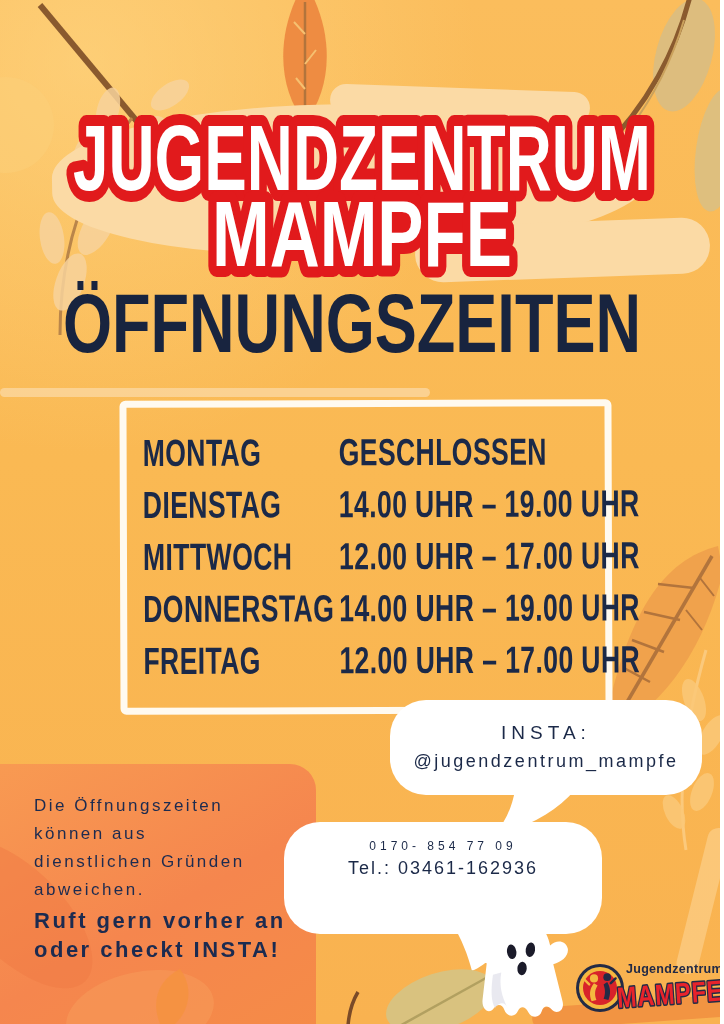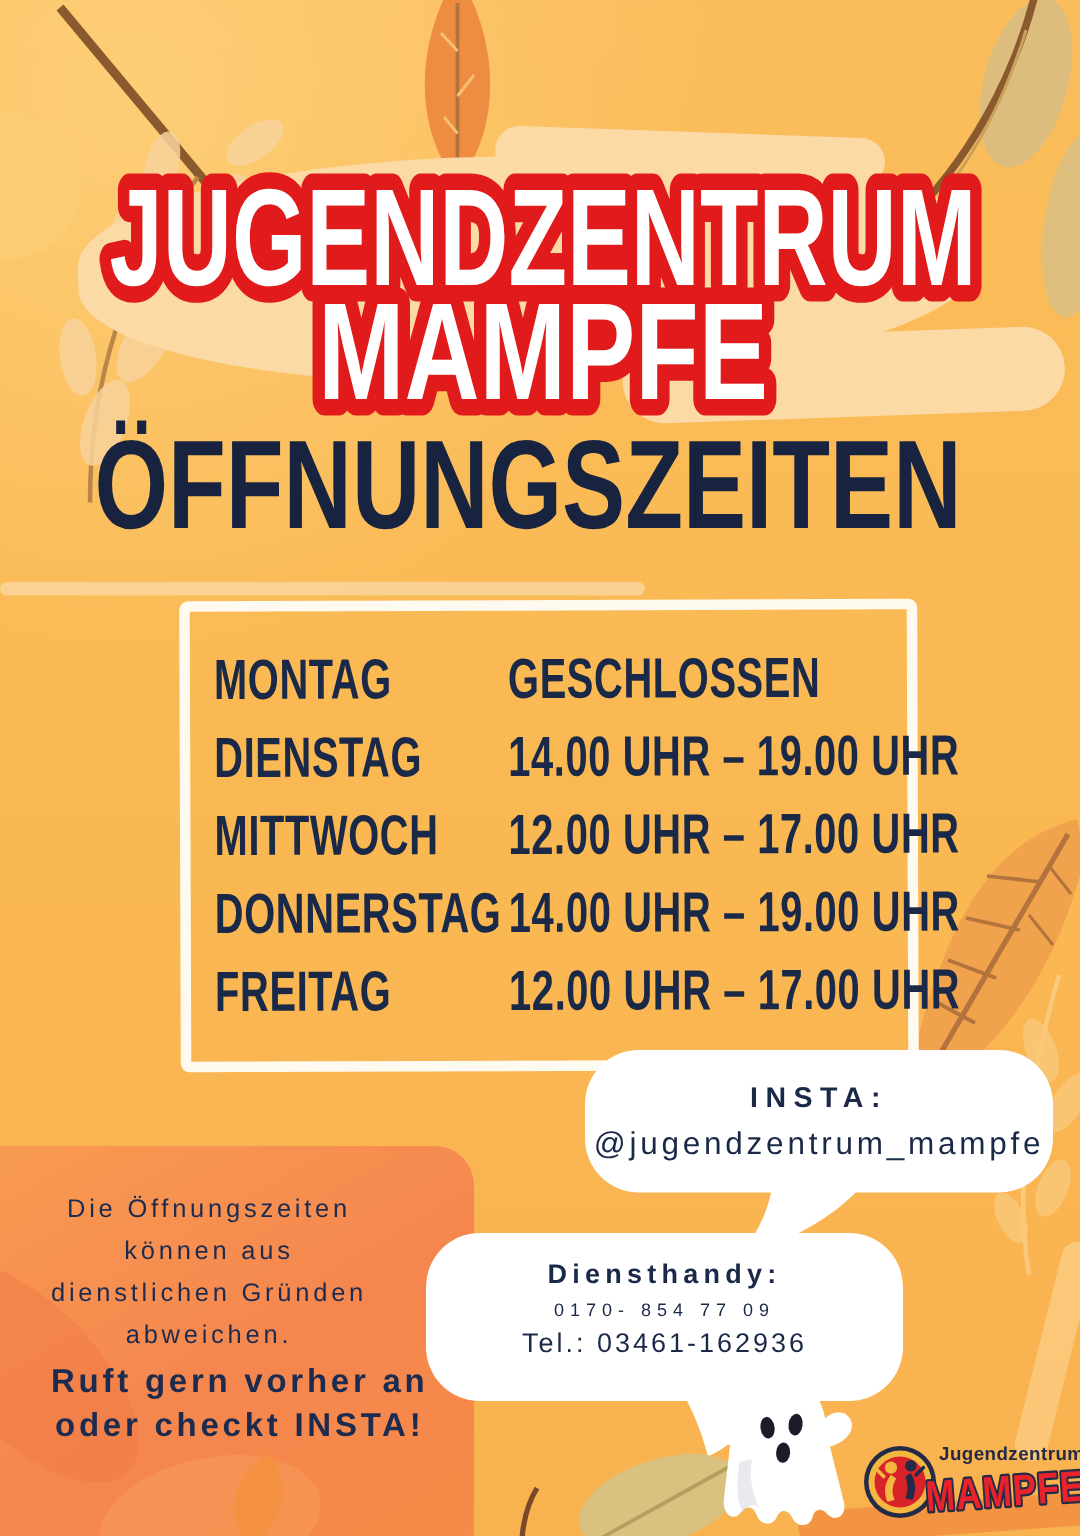--- a/index.html
+++ b/index.html
@@ -40,33 +40,33 @@
     display:inline-block; white-space:nowrap;
     font-weight:bold; font-size:37px; letter-spacing:0.5px;
     color:#1b2948; transform:scale(0.72,1.02); transform-origin:0 50%;
   }
   .hours-time { position:absolute; left:212px; }
 
   
   .bubble { background:#ffffff; border-radius:36px; color:#1b2948; text-align:center; box-sizing:border-box; }
   .bubble-insta { left:390px; top:700px; width:312px; height:95px; padding-top:22px; }
   .bubble-phone { left:284px; top:822px; width:318px; height:112px; padding-top:17px; }
-  .insta-label { font-weight:bold; font-size:19px; letter-spacing:5px; margin-bottom:7px; }
-  .insta-handle { font-size:21px; letter-spacing:2.5px; }
+  .insta-label { font-weight:normal; font-size:19px; letter-spacing:5px; margin-bottom:7px; }
+  .insta-handle { font-size:18px; letter-spacing:2.5px; }
   .phone-label { font-weight:bold; font-size:18px; letter-spacing:3.5px; margin-bottom:6px; }
   .phone-mobile { font-size:12px; letter-spacing:4px; margin-bottom:5px; }
   .phone-tel { font-size:18px; letter-spacing:2px; }
   .phone-tel .tel-label { font-weight:normal; }
   .tail { position:absolute; }
 
   
   .notice-panel {
     left:0; top:764px; width:316px; height:260px;
     background:linear-gradient(150deg,#f89a52 0%, #f5864e 55%, #f58b47 100%);
-    border-radius:0 26px 0 0; overflow:hidden;text-align:center;
+    border-radius:0 26px 0 0; overflow:hidden;
   }
   .notice-text { position:absolute; left:34px; top:28px; color:#1c2b50; font-size:17px; line-height:28px; letter-spacing:2.5px; white-space:pre-line; }
   .notice-cta  { position:absolute; left:34px; top:142px; color:#1c2b50; font-size:22px; line-height:29px; letter-spacing:2.5px; font-weight:bold; white-space:pre-line; }
 
   
   .logo { left:560px; top:948px; width:164px; height:76px; }
   .logo-circle { position:absolute; left:16px; top:16px; width:48px; height:48px; border-radius:50%; background:#232b46; }
   .logo-circle .ring { position:absolute; inset:3px; border-radius:50%; background:#f4b73f; }
   .logo-circle .core { position:absolute; inset:7px; border-radius:50%; background:#d8232a; }
   .logo-org { position:absolute; left:66px; top:14px; width:96px; font-size:12.5px; font-weight:bold; color:#232b46; letter-spacing:0.3px; text-align:center; }
@@ -184,21 +184,20 @@
   </svg>
   <div class="abs bubble bubble-insta">
     <div class="insta-label">INSTA:</div>
     <div class="insta-handle">@jugendzentrum_mampfe</div>
   </div>
 
   <svg class="tail" style="left:428px;top:925px" width="100" height="48" viewBox="0 0 100 48">
     <path d="M25,0 L87,0 C78,20 62,38 44,46 C40,30 33,13 25,0 Z" fill="#ffffff"></path>
   </svg>
   <div class="abs bubble bubble-phone">
-    <div class="phone-label">Diensthandy:</div>
     <div class="phone-mobile">0170- 854 77 09</div>
     <div class="phone-tel">
       <span class="tel-label">Tel.:</span>
       <span> </span><span>03461-162936</span>
     </div>
   </div>
 
   <svg class="deco" style="left:378px;top:946px" width="130" height="80" viewBox="0 0 130 80">
     <ellipse cx="62" cy="55" rx="56" ry="28" transform="rotate(-18 62 55)" fill="#d9c27f"></ellipse>
     <path d="M18,82 L108,32" stroke="#b2a060" stroke-width="2.5"></path>

